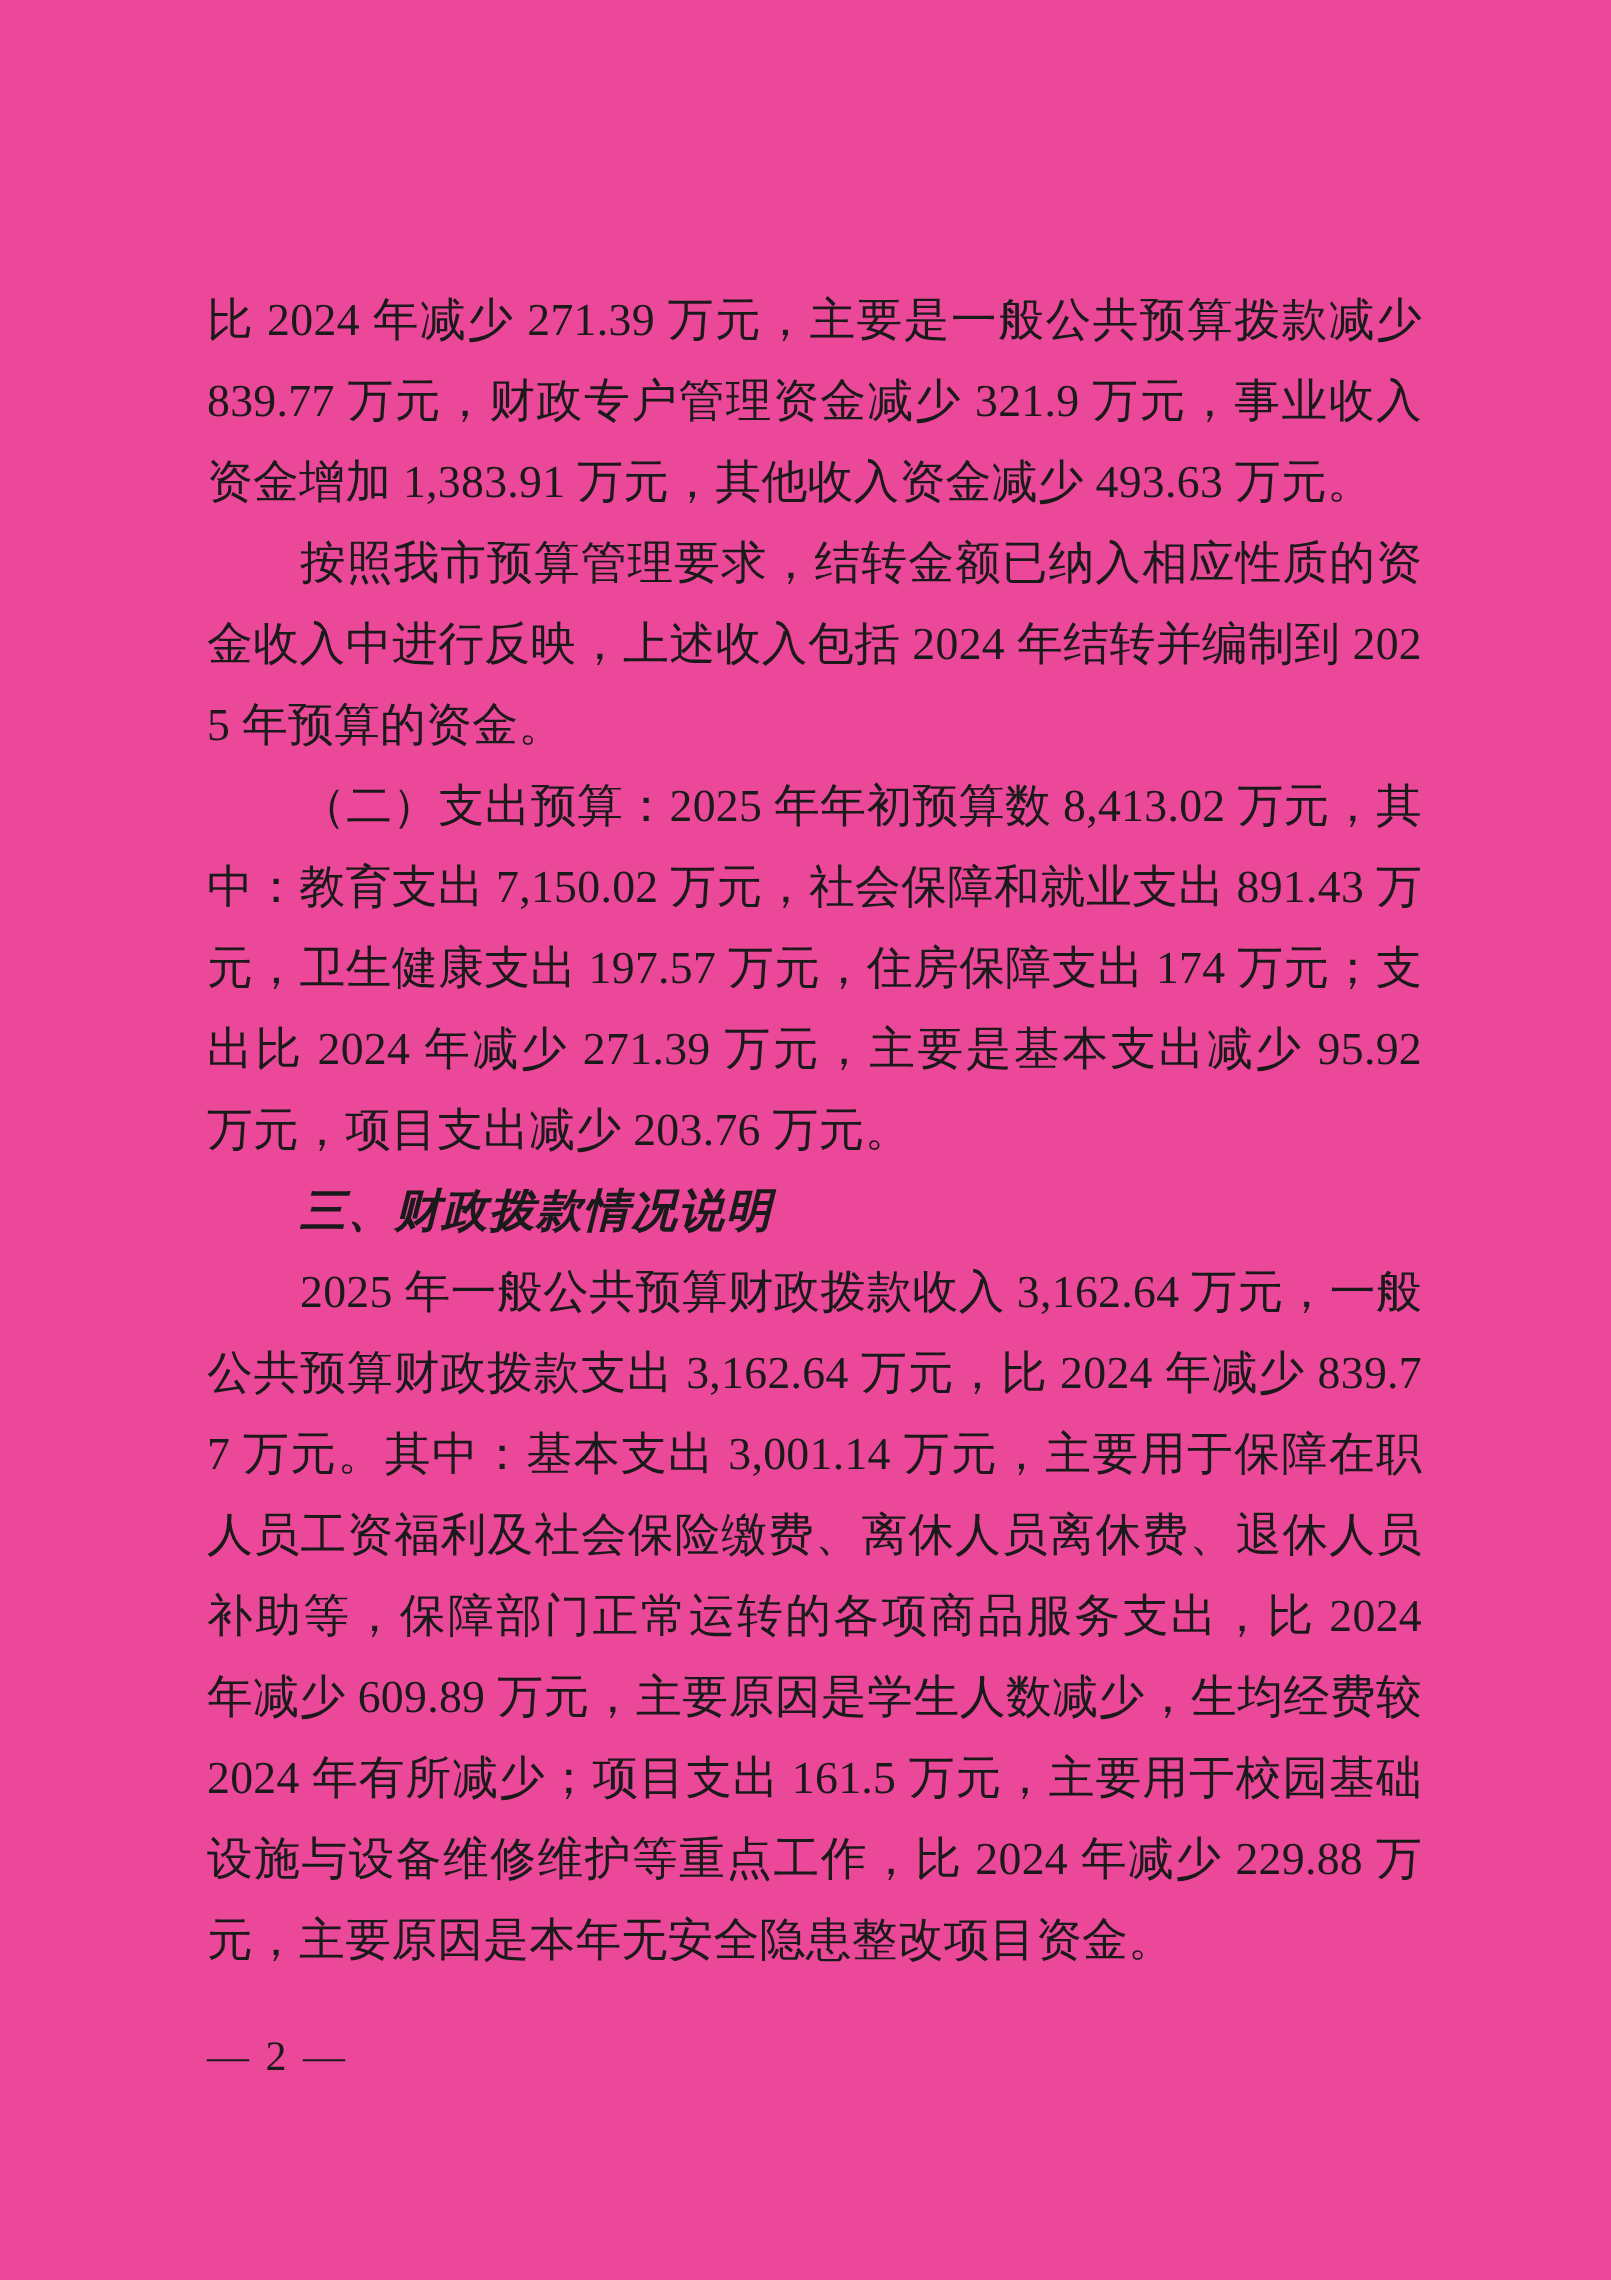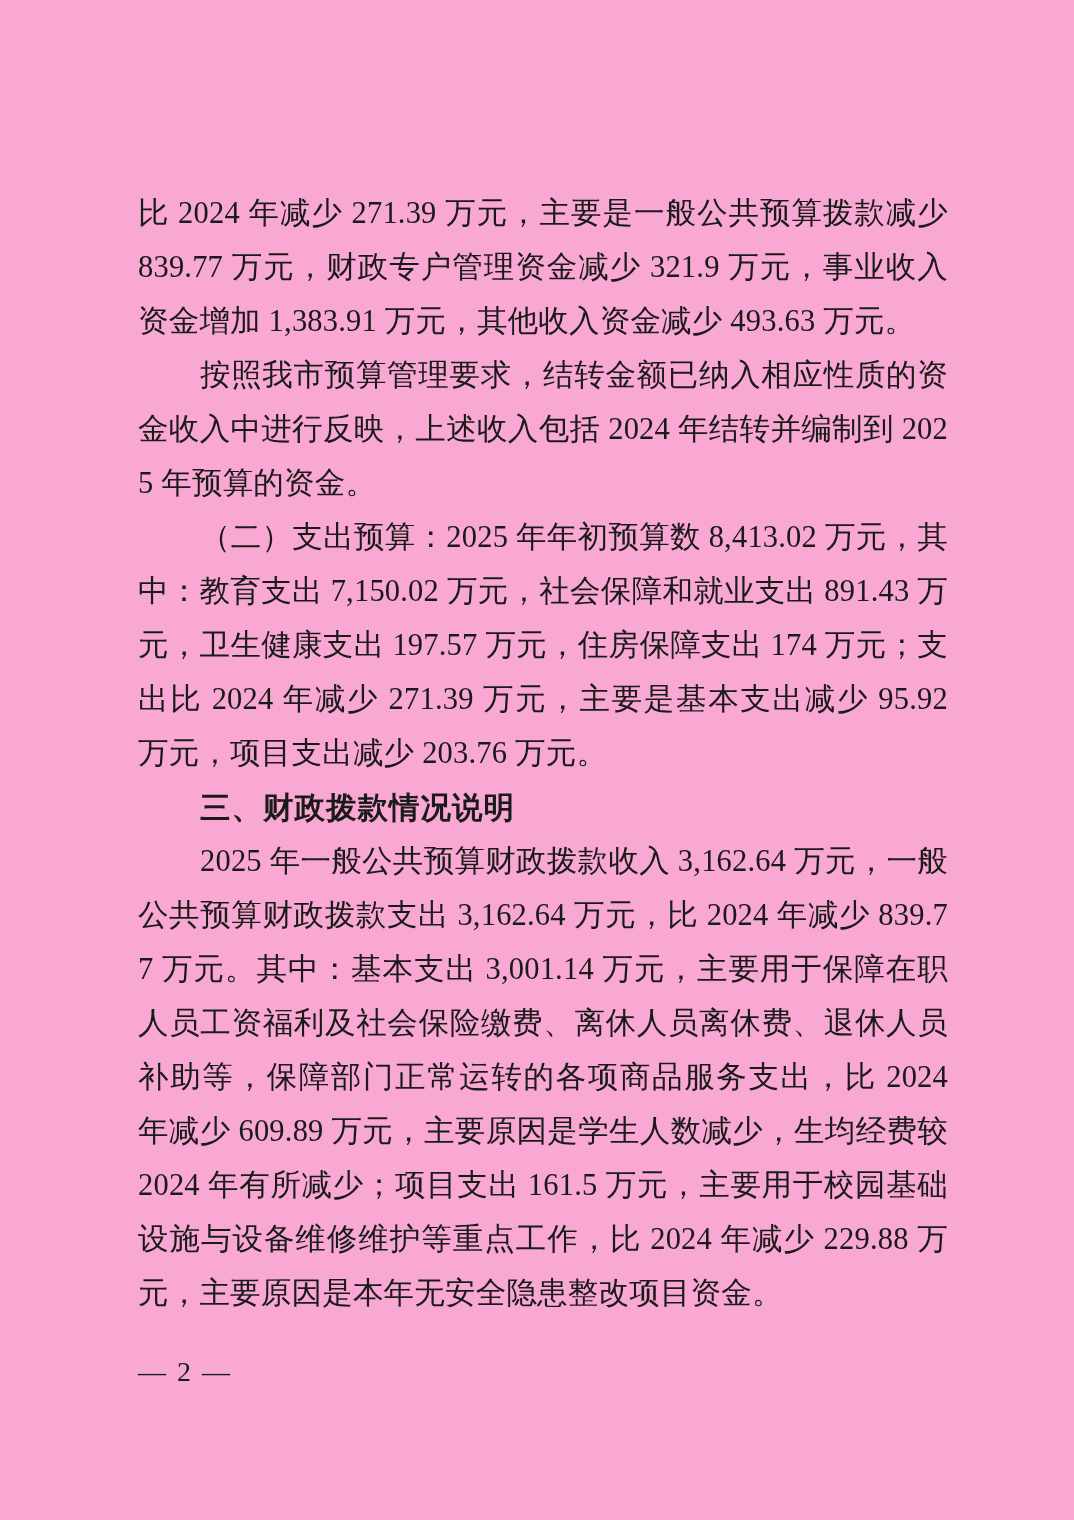--- a/index.html
+++ b/index.html
@@ -10,21 +10,21 @@
   }
   body {
     font-family: "Liberation Serif", "DejaVu Serif", serif;
     color: #1a1a1a;
   }
   .page {
     position: relative;
     width: 1074px;
     height: 1520px;
     margin: 0 auto;
-    background: #f9a8d4;
+    background: #ec4899;
     box-sizing: border-box;
     overflow: hidden;
   }
   .content {
     position: absolute;
     left: 138px;
     top: 186px;
     width: 810px;
   }
   p.para {
@@ -41,20 +41,21 @@
     text-indent: 62px;
   }
   p.heading {
     margin: 0;
     font-size: 30.5px;
     line-height: 54px;
     font-weight: bold;
     text-indent: 62px;
     font-family: "Liberation Sans", "DejaVu Sans", sans-serif;
     letter-spacing: 1px;
+    font-style: italic;
   }
   .footer {
     position: absolute;
     left: 138px;
     top: 1352px;
     width: 810px;
     font-size: 28px;
     line-height: 40px;
     color: #1a1a1a;
     letter-spacing: 2px;

